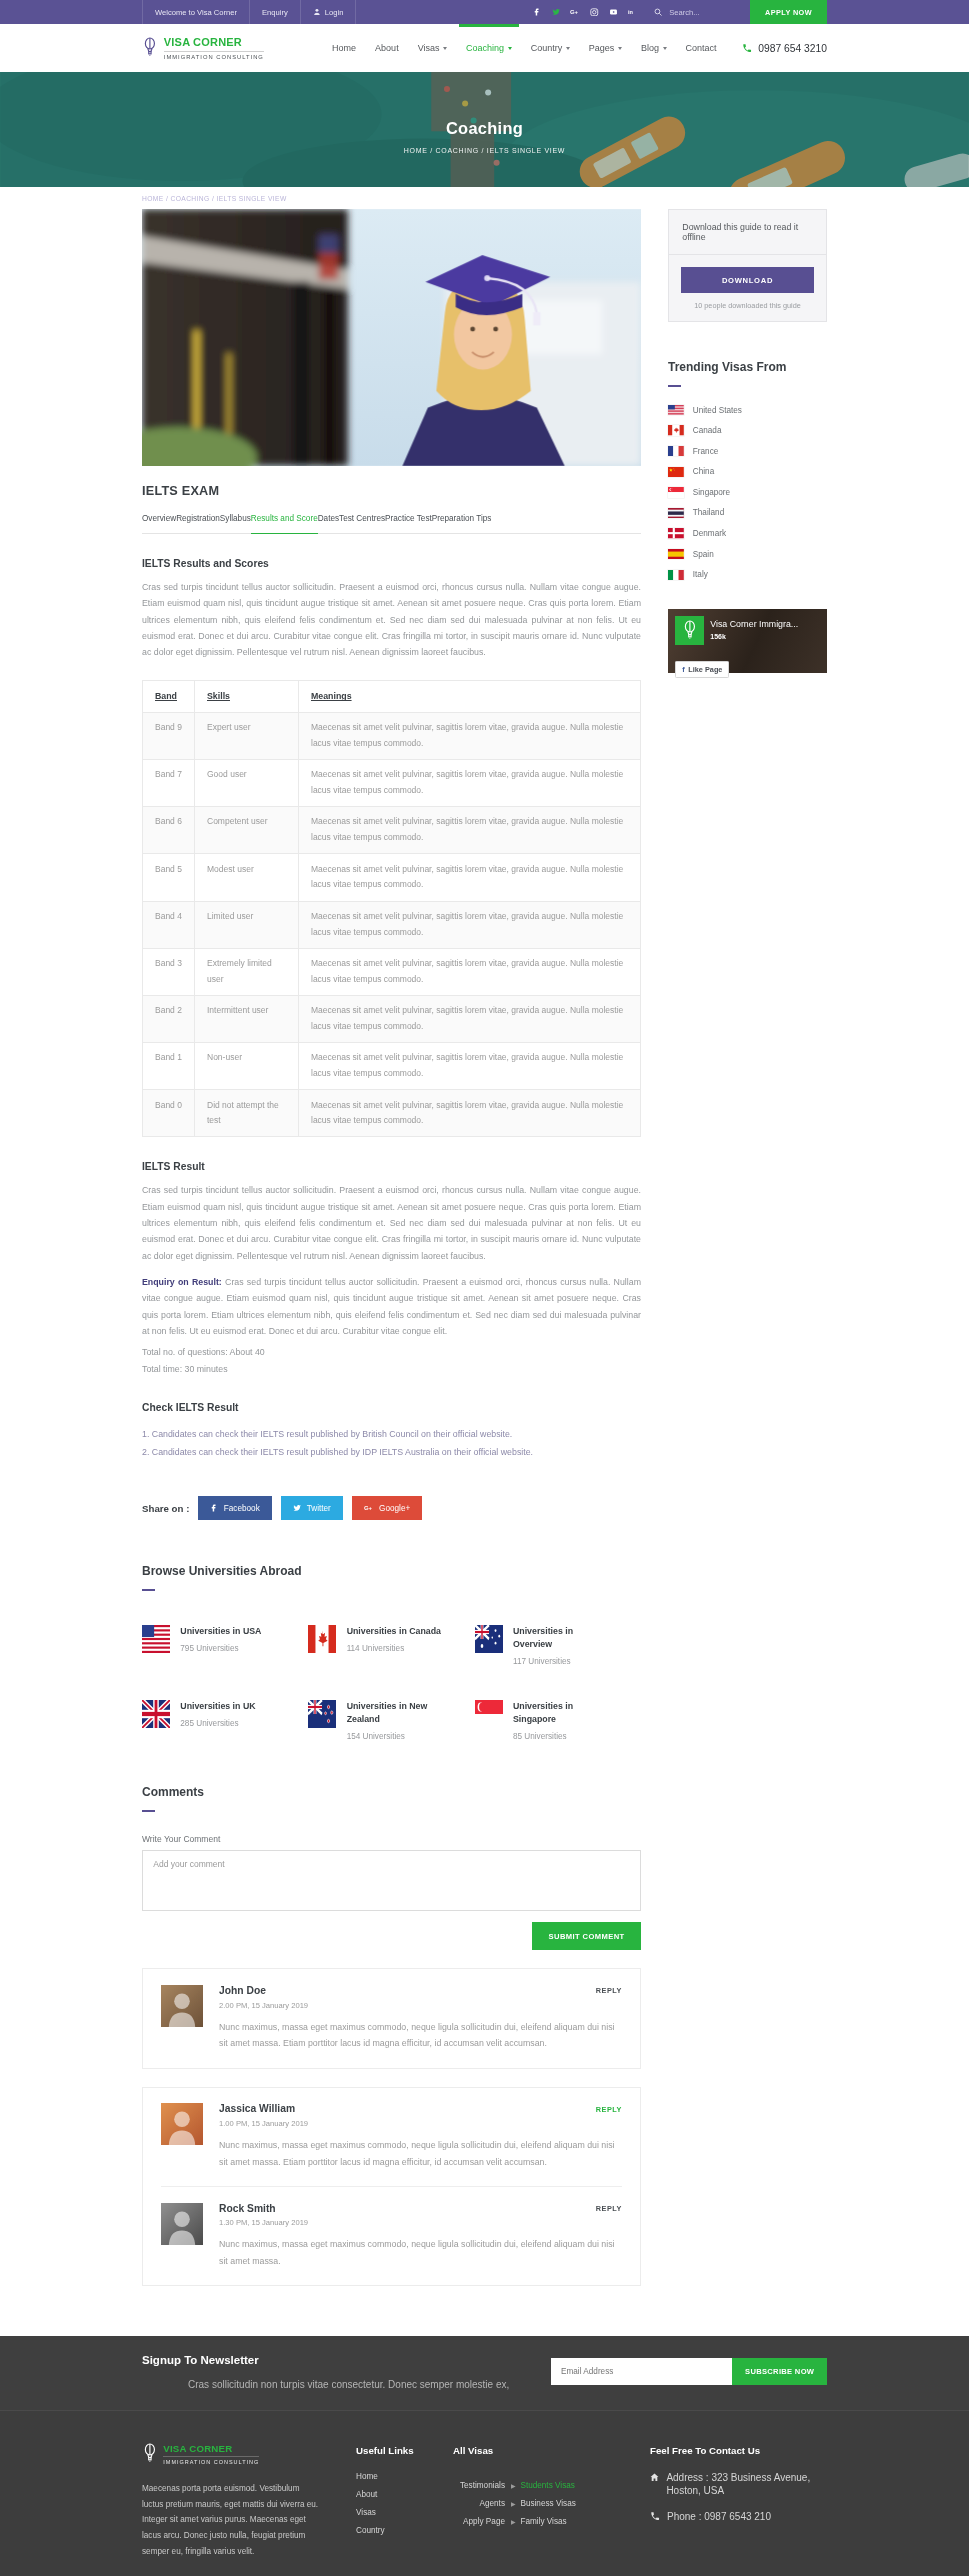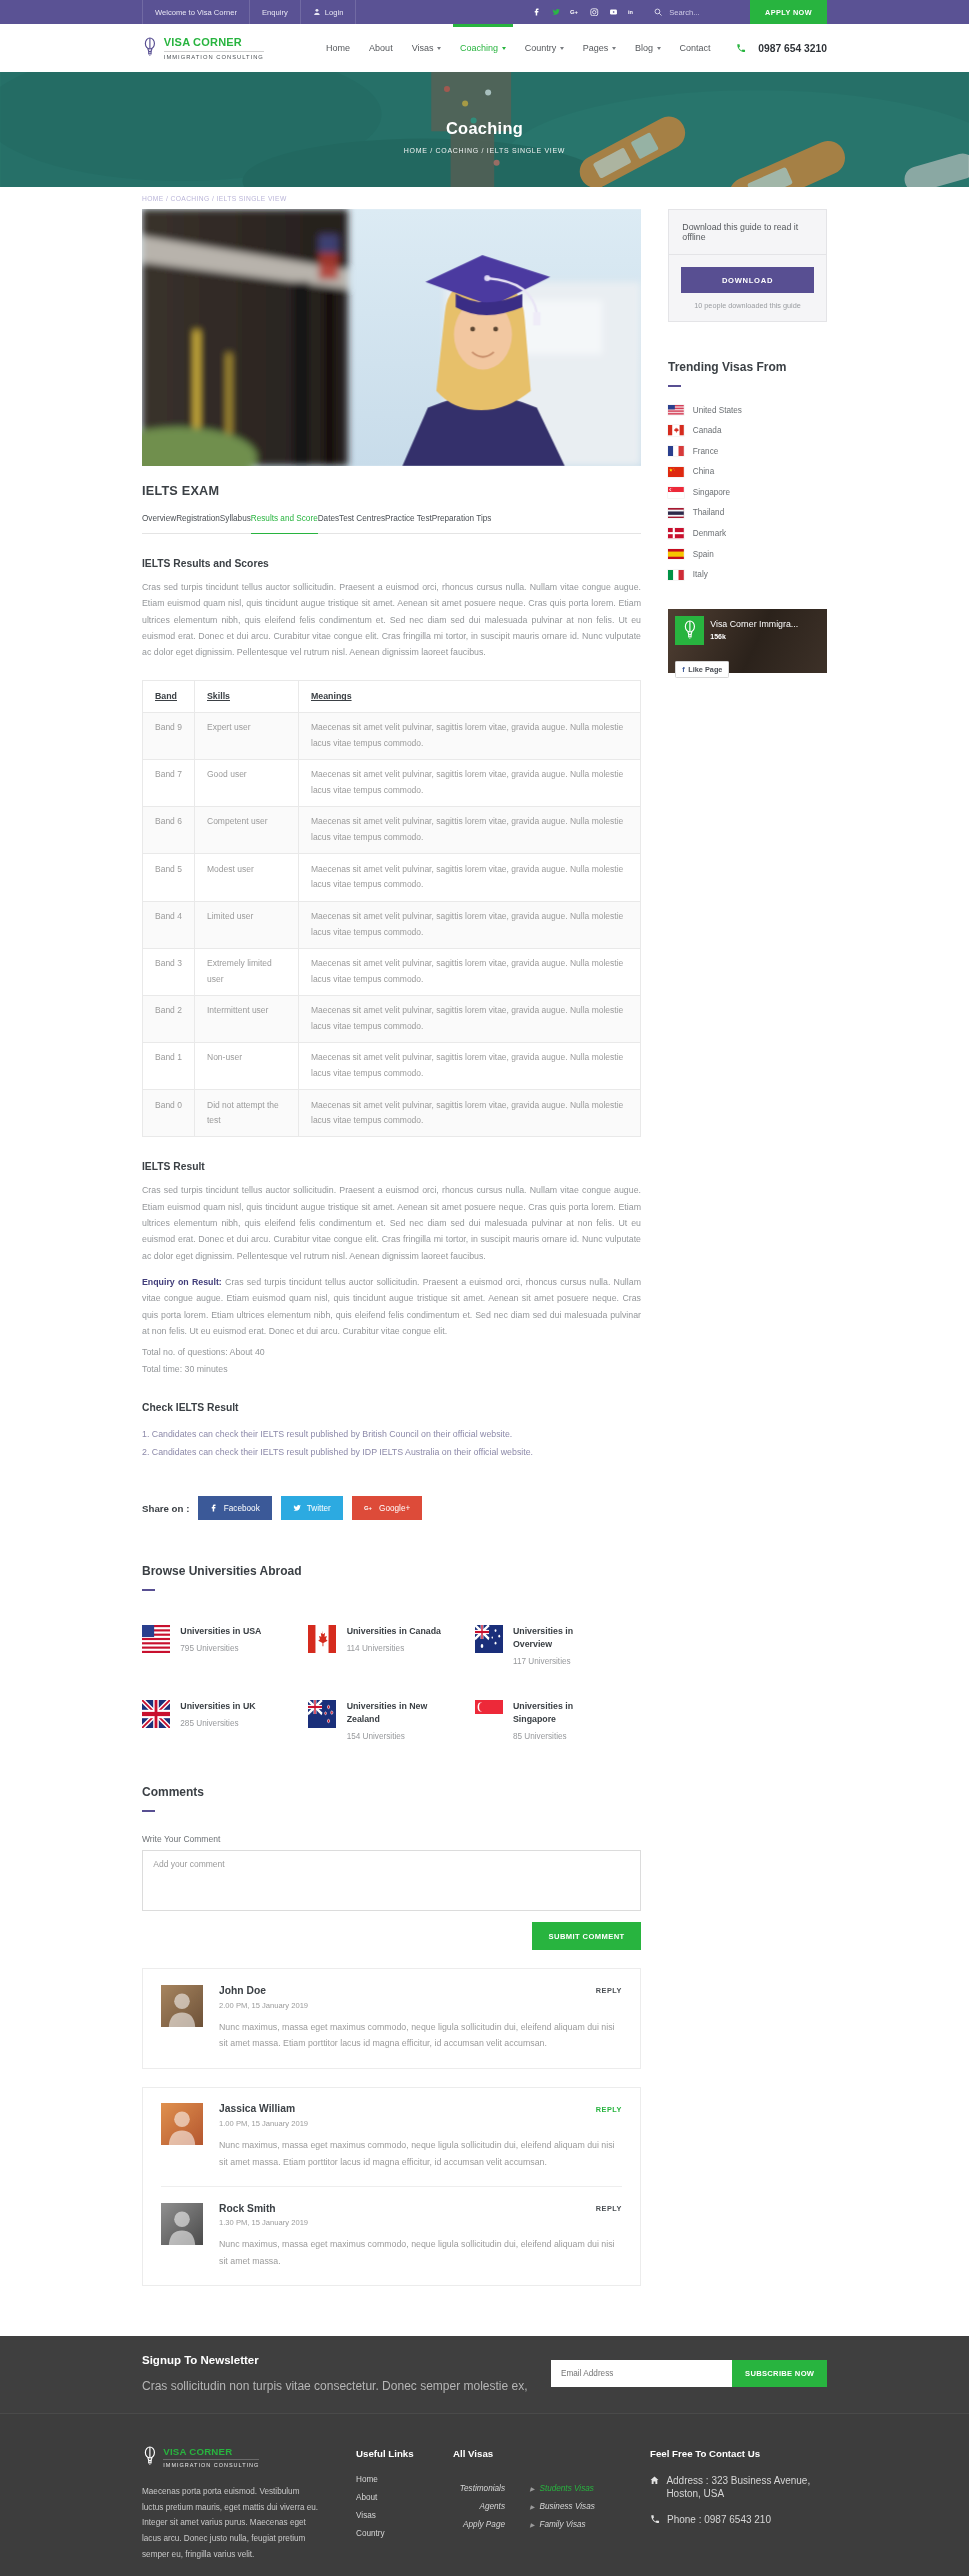--- a/index.html
+++ b/index.html
@@ -35,22 +35,22 @@
                border-top:0.6px solid #cfcfcf; padding-top:1.8px; }
   .menu { display:flex; margin-left:auto; gap:19px; align-items:center; }
   .menu-item { font-size:9px; color:#55585c; cursor:pointer; position:relative;
                display:flex; align-items:center; gap:3.6px; height:48px; }
   .menu-item.active { color:#28b43f; }
   .menu-item.active::before { content:""; position:absolute; top:0; left:-7.3px; right:-7.3px;
                height:3px; background:#28b43f; }
   .caret { width:0; height:0; border-left:2.4px solid transparent; border-right:2.4px solid transparent;
            border-top:3px solid #7a7d82; margin-top:1.2px; }
   .menu-item.active .caret { border-top-color:#28b43f; }
-  .nav-phone { display:flex; align-items:center; gap:12px; margin-left:25.4px;
-               font-size:10.3px; font-weight:bold; color:#2f3338; }
+  .nav-phone { display:flex; align-items:center; gap:6px; margin-left:25.4px;
+               font-size:10.3px; font-weight:normal; color:#2f3338; }
   .nav-phone .icon { color:#28b43f; }
 
   
   .hero { position:relative; height:115px; overflow:hidden; background:#2a7a70; }
   .hero svg.bg { position:absolute; inset:0; }
   .hero-text { position:relative; text-align:center; padding-top:47px; color:#fff; }
   .hero-title { font-size:16.4px; font-weight:bold; letter-spacing:0.3px; }
   .hero-crumb { font-size:7px; letter-spacing:0.7px; margin-top:8.5px; color:#f0f3f2; }
 
   .meta-crumb { font-size:6.7px; color:#b9b4d8; letter-spacing:0.4px; margin:7.9px 0 0; }
@@ -147,41 +147,41 @@
   .fb-count { color:#fff; font-size:7px; font-weight:bold; margin-top:4.2px; }
   .fb-like { position:absolute; left:7.3px; bottom:-5.5px; background:#fff; border:0.6px solid #d7d7d7;
              border-radius:1.2px; font-size:7.3px; font-weight:bold; color:#4b4f56;
              padding:3px 6px; display:flex; align-items:center; gap:3.6px; cursor:pointer; }
   .fb-like .f { color:#3b5998; font-weight:bold; }
 
   
   .newsletter { background:#3f3f3f; margin-top:50px; border-bottom:0.6px solid #4a4a4a; }
   .newsletter .container { display:flex; align-items:center; padding:18px 0 20.6px; }
   .nl-title { color:#fff; font-size:11.5px; font-weight:bold; }
-  .nl-text { color:#b5b5b5; font-size:12px; margin-top:12.7px; }
+  .nl-text { color:#b5b5b5; font-size:10px; margin-top:12.7px;margin-left:46px; }
   .nl-form { margin-left:auto; display:flex; }
   .nl-input { width:181px; height:27px; border:none; outline:none; padding:0 9.7px;
               font-size:8.2px; color:#555; font-family:inherit; }
   .nl-btn { height:27px; background:#28b43f; color:#fff; border:none; font-size:7.6px;
             font-weight:bold; letter-spacing:0.3px; padding:0 12.7px; cursor:pointer; font-family:inherit; }
 
   .footer { background:#3d3d3d; padding:31.5px 0 35px; }
   .footer .container { display:flex; }
   .f-col1 { width:179px; }
   .f-logo { display:flex; align-items:center; gap:5.5px; color:#fff; }
   .f-brand { color:#28b43f; font-size:9.7px; font-weight:bold; letter-spacing:0.2px; }
   .f-tag { font-size:5.5px; color:#e8e8e8; letter-spacing:1px; margin-top:2.4px;
            border-top:0.6px solid #6a6a6a; padding-top:1.8px; }
   .f-about { color:#c9c9c9; font-size:8.2px; line-height:15.8px; margin-top:15.8px; }
   .f-h { color:#fff; font-size:9.7px; font-weight:bold; margin:2.4px 0 0; }
   .f-col2 { margin-left:35px; width:91px; }
   .f-links { list-style:none; padding:0; margin:15.8px 0 0; }
   .f-links li { color:#d6d6d6; font-size:8.2px; margin-top:9px; cursor:pointer; }
   .f-col3 { margin-left:6px; }
-  .visas-cols { display:flex; gap:25px; margin-top:15.8px;font-style:italic; }
+  .visas-cols { display:flex; gap:6px; margin-top:15.8px; }
   .visas-cols ul { list-style:none; padding:0; margin:0; }
   .visas-cols li { color:#d6d6d6; font-size:8.2px; margin-top:9px; cursor:pointer; }
   .v-left { width:52px; text-align:right; }
   .v-right li .arr { color:#9b9b9b; font-size:6px; margin-right:4.8px; }
   .v-right li.active { color:#28b43f; }
   .f-col4 { margin-left:auto; width:177px; }
   .c-list { list-style:none; padding:0; margin:15.8px 0 0; }
   .c-list li { color:#d6d6d6; font-size:10px; margin-top:13.3px; display:flex; gap:6.7px; line-height:12.7px; }
   .c-list .icon { color:#e3e3e3; flex:0 0 9.7px; margin-top:0.6px; }
 </style>

